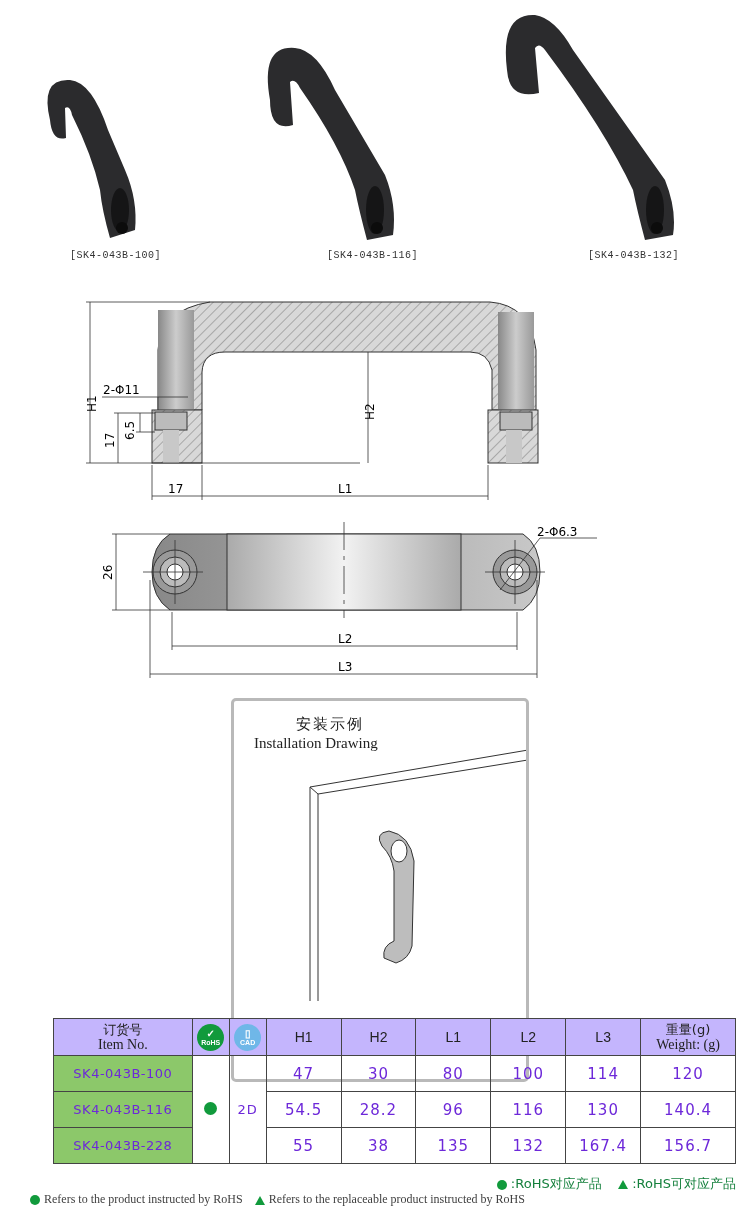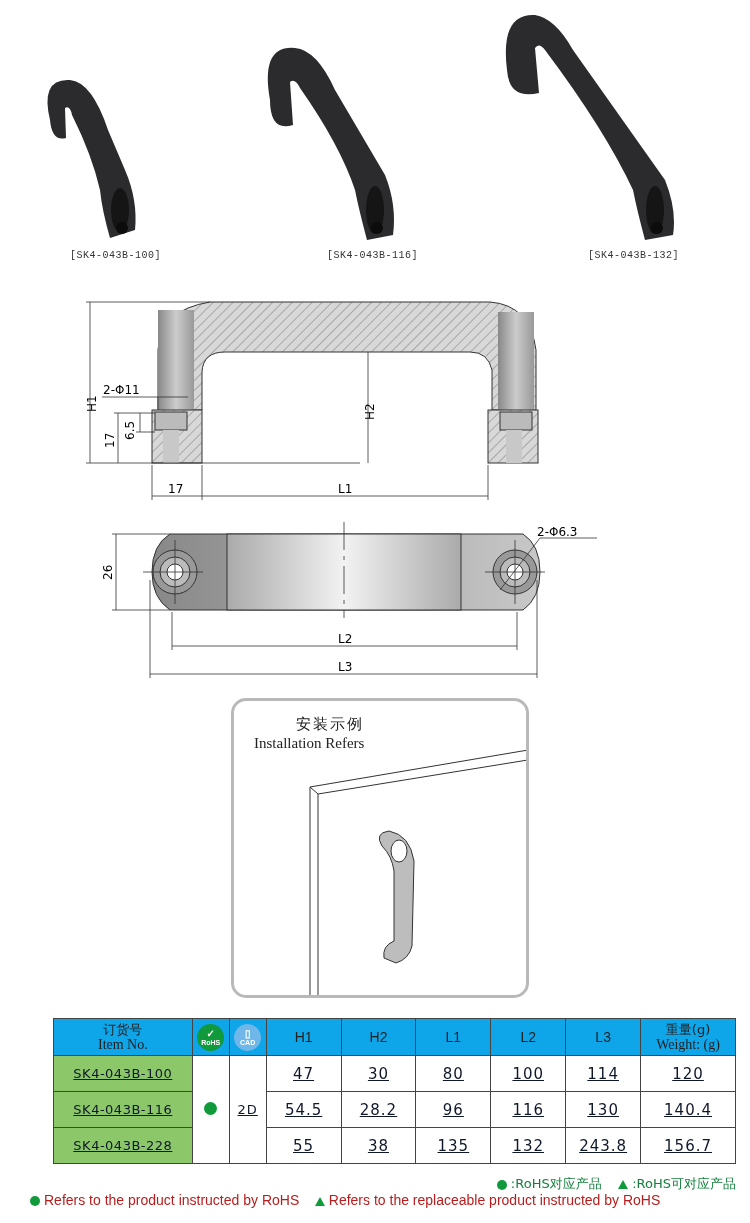--- a/index.html
+++ b/index.html
@@ -1,35 +1,35 @@
 <!DOCTYPE html>
 <html><head>
 <meta charset="utf-8">
 <style>
   * { box-sizing: border-box; margin: 0; padding: 0; }
   body { width: 750px; height: 1223px; background: #fff; position: relative; overflow: hidden;
          font-family: "Liberation Sans", sans-serif; color: #222; }
   .abs { position: absolute; }
   .caption { font-family: "Liberation Mono", monospace; font-size: 10px; letter-spacing: 0.5px; color: #333; }
   .dim { font-family: "DejaVu Sans", sans-serif; font-size: 12px; color: #222; }
-  .install-box { position: absolute; left: 231px; top: 698px; width: 298px; height: 300px;
-                 border: 3px solid #b9b9b9; border-radius: 15px; background: #fff; overflow: hidden; }
+  .install-box { position: absolute; left: 231px; top: 698px; width: 298px; height: 384px;
+                 border: 3px solid #b9b9b9; border-radius: 5px; background: #fff; overflow: hidden; }
   .install-title-cn { position: absolute; left: 62px; top: 14px; font-size: 15px; font-family: "DejaVu Sans", sans-serif; letter-spacing: 2px; color: #222; }
   .install-title-en { position: absolute; left: 20px; top: 34px; font-size: 15px; font-family: "Liberation Serif", serif; color: #222; }
   table.spec { position: absolute; left: 53px; top: 1018px; border-collapse: collapse; width: 683px; }
   table.spec th, table.spec td { border: 1.5px solid #444; text-align: center; }
-  table.spec th { background: #0ea5e9; height: 37px; font-weight: normal; font-size: 14px; color: #222; }
-  table.spec td { height: 36px; font-family: "DejaVu Sans", sans-serif; font-size: 15px; letter-spacing: 1px; color: #0f172a; text-decoration: underline; }
+  table.spec th { background: #c4b5fd; height: 37px; font-weight: normal; font-size: 14px; color: #222; }
+  table.spec td { height: 36px; font-family: "DejaVu Sans", sans-serif; font-size: 15px; letter-spacing: 1px; color: #6d28d9; }
   table.spec td.item { background: #8cc86a; font-size: 13px; letter-spacing: 0.5px; }
   .th-cn { font-family: "DejaVu Sans", sans-serif; font-size: 13px; line-height: 15px; }
   .th-en { font-family: "Liberation Serif", serif; font-size: 14px; line-height: 15px; }
   .badge { display: inline-flex; align-items: center; justify-content: center; width: 27px; height: 27px; border-radius: 50%; color: #fff; font-size: 7px; font-weight: bold; flex-direction: column; }
   .dot { display: inline-block; width: 13px; height: 13px; border-radius: 50%; background: #119a3c; }
   .legend-cn { position: absolute; right: 14px; top: 1175px; font-size: 13px; font-family: "DejaVu Sans", sans-serif; color: #15803d; }
-  .legend-en { position: absolute; left: 30px; top: 1192px; font-size: 14px; font-family: Liberation Sans, sans-serif; color: #b91c1c; white-space: nowrap; }
+  .legend-en { position: absolute; left: 30px; top: 1192px; font-size: 12px; font-family: Liberation Serif, serif; color: #404040; white-space: nowrap; }
   .g-dot { display: inline-block; width: 10px; height: 10px; border-radius: 50%; background: #119a3c; vertical-align: middle; margin-right: 4px; }
   .g-tri { display: inline-block; width: 0; height: 0; border-left: 5px solid transparent; border-right: 5px solid transparent; border-bottom: 9px solid #119a3c; vertical-align: middle; margin-right: 4px; }
 </style>
 </head>
 <body>
 
 <svg class="abs" style="left:30px;top:60px" width="150" height="185" viewBox="0 0 150 185">
   <path d="M20 60 Q10 18 40 20 Q62 22 78 70 L95 110 Q108 140 105 170 L80 178 Q72 150 70 130 Q62 95 42 55 Q40 45 35 48 L36 78 Q22 82 20 60 Z" fill="#2b2b2d"></path>
   <ellipse cx="90" cy="150" rx="9" ry="22" fill="#151516"></ellipse>
   <circle cx="92" cy="168" r="6" fill="#0c0c0c"></circle>
@@ -135,21 +135,21 @@
     <line x1="150" y1="674" x2="537" y2="674"></line>
   </g>
   <text x="112" y="580" class="dim" transform="rotate(-90 112 580)">26</text>
   <text x="537" y="536" class="dim">2-Φ6.3</text>
   <text x="338" y="643" class="dim">L2</text>
   <text x="338" y="671" class="dim">L3</text>
 </svg>
 
 <div class="install-box">
   <div class="install-title-cn">安装示例</div>
-  <div class="install-title-en">Installation Refers</div>
+  <div class="install-title-en">Installation Drawing</div>
   <svg style="position:absolute;left:0;top:0" width="298" height="300">
     <g stroke="#333" stroke-width="1" fill="none">
       <line x1="76" y1="86" x2="300" y2="48"></line>
       <line x1="84" y1="93" x2="300" y2="58"></line>
       <line x1="76" y1="86" x2="76" y2="300"></line>
       <line x1="84" y1="93" x2="84" y2="300"></line>
       <line x1="76" y1="86" x2="84" y2="93"></line>
     </g>
     <path d="M148 145 Q140 132 155 130 Q176 134 180 160 L178 245 Q175 258 162 262 L150 257 Q148 245 160 240 L160 170 Q158 155 148 145 Z" fill="#bdbdbd" stroke="#333"></path>
     <ellipse cx="165" cy="150" rx="8" ry="11" fill="#fff" stroke="#333"></ellipse>
@@ -213,21 +213,21 @@
       <td>116</td>
       <td>130</td>
       <td>140.4</td>
     </tr>
     <tr>
       <td class="item">SK4-043B-228</td>
       <td>55</td>
       <td>38</td>
       <td>135</td>
       <td>132</td>
-      <td>243.8</td>
+      <td>167.4</td>
       <td>156.7</td>
     </tr>
   </tbody>
 </table>
 
 <div class="legend-cn">
   <span class="g-dot"></span><span>:RoHS对应产品</span>
   &nbsp;&nbsp;
   <span class="g-tri"></span><span>:RoHS可对应产品</span>
 </div>

